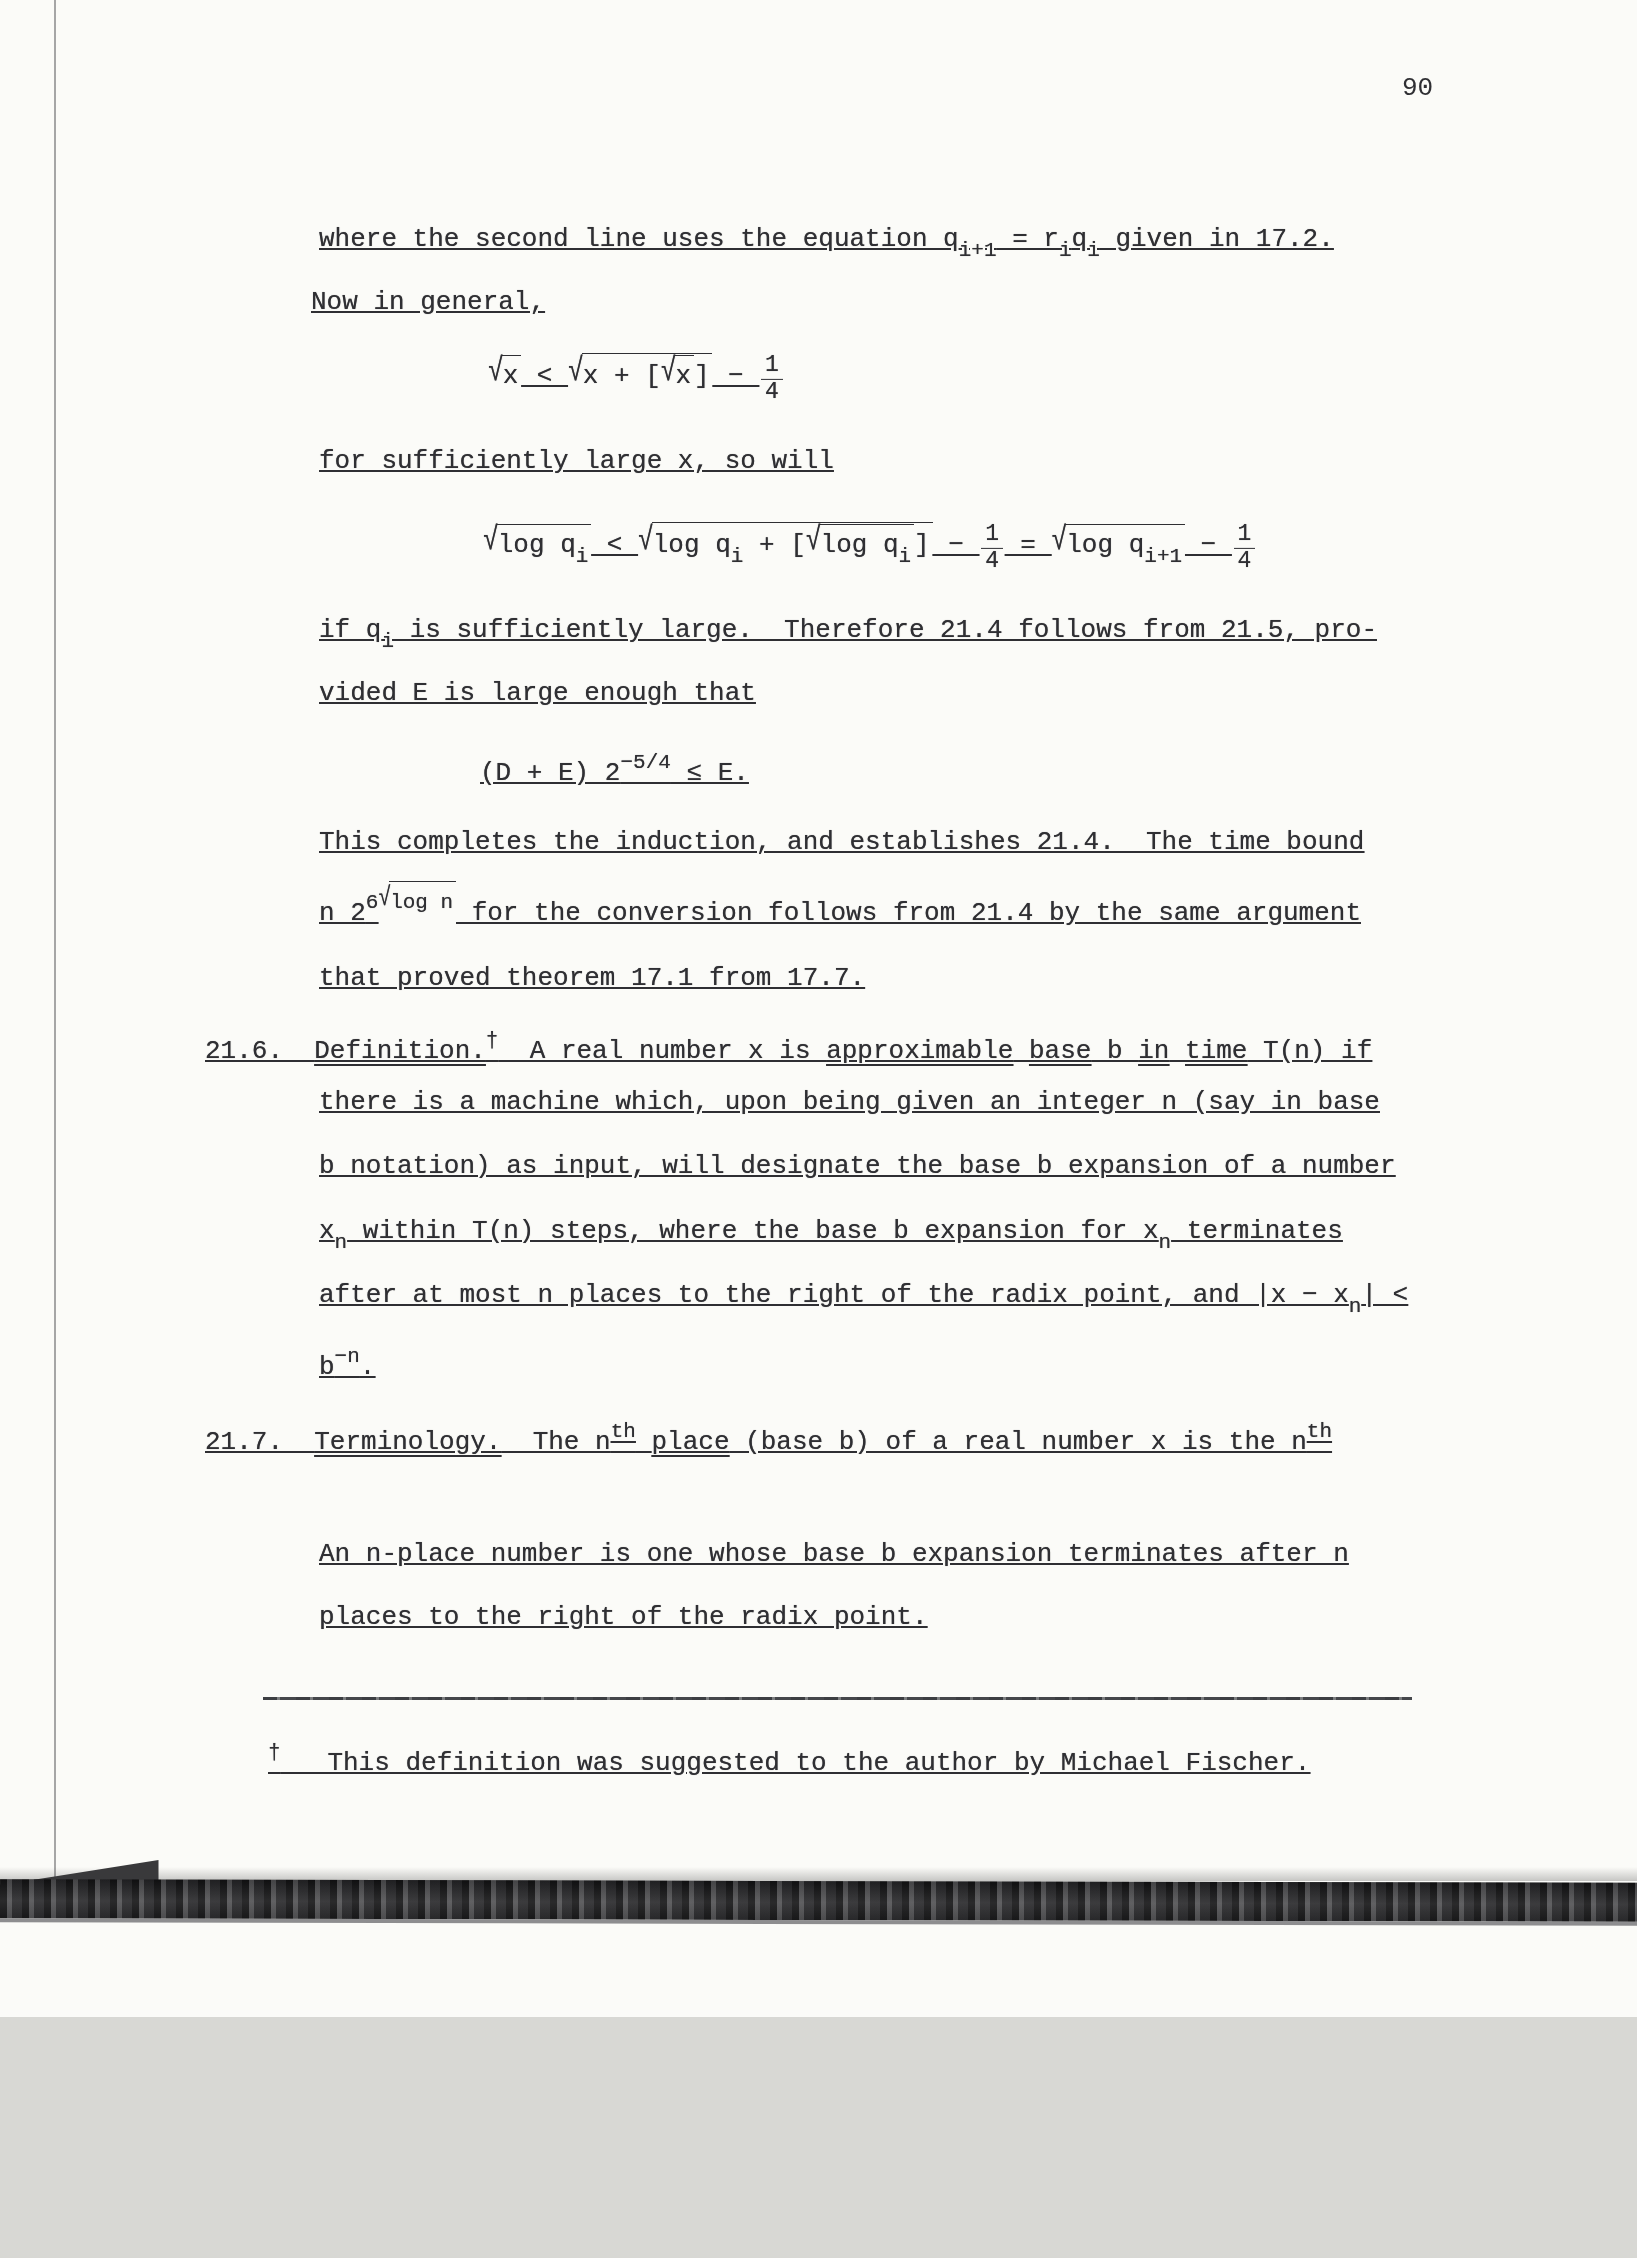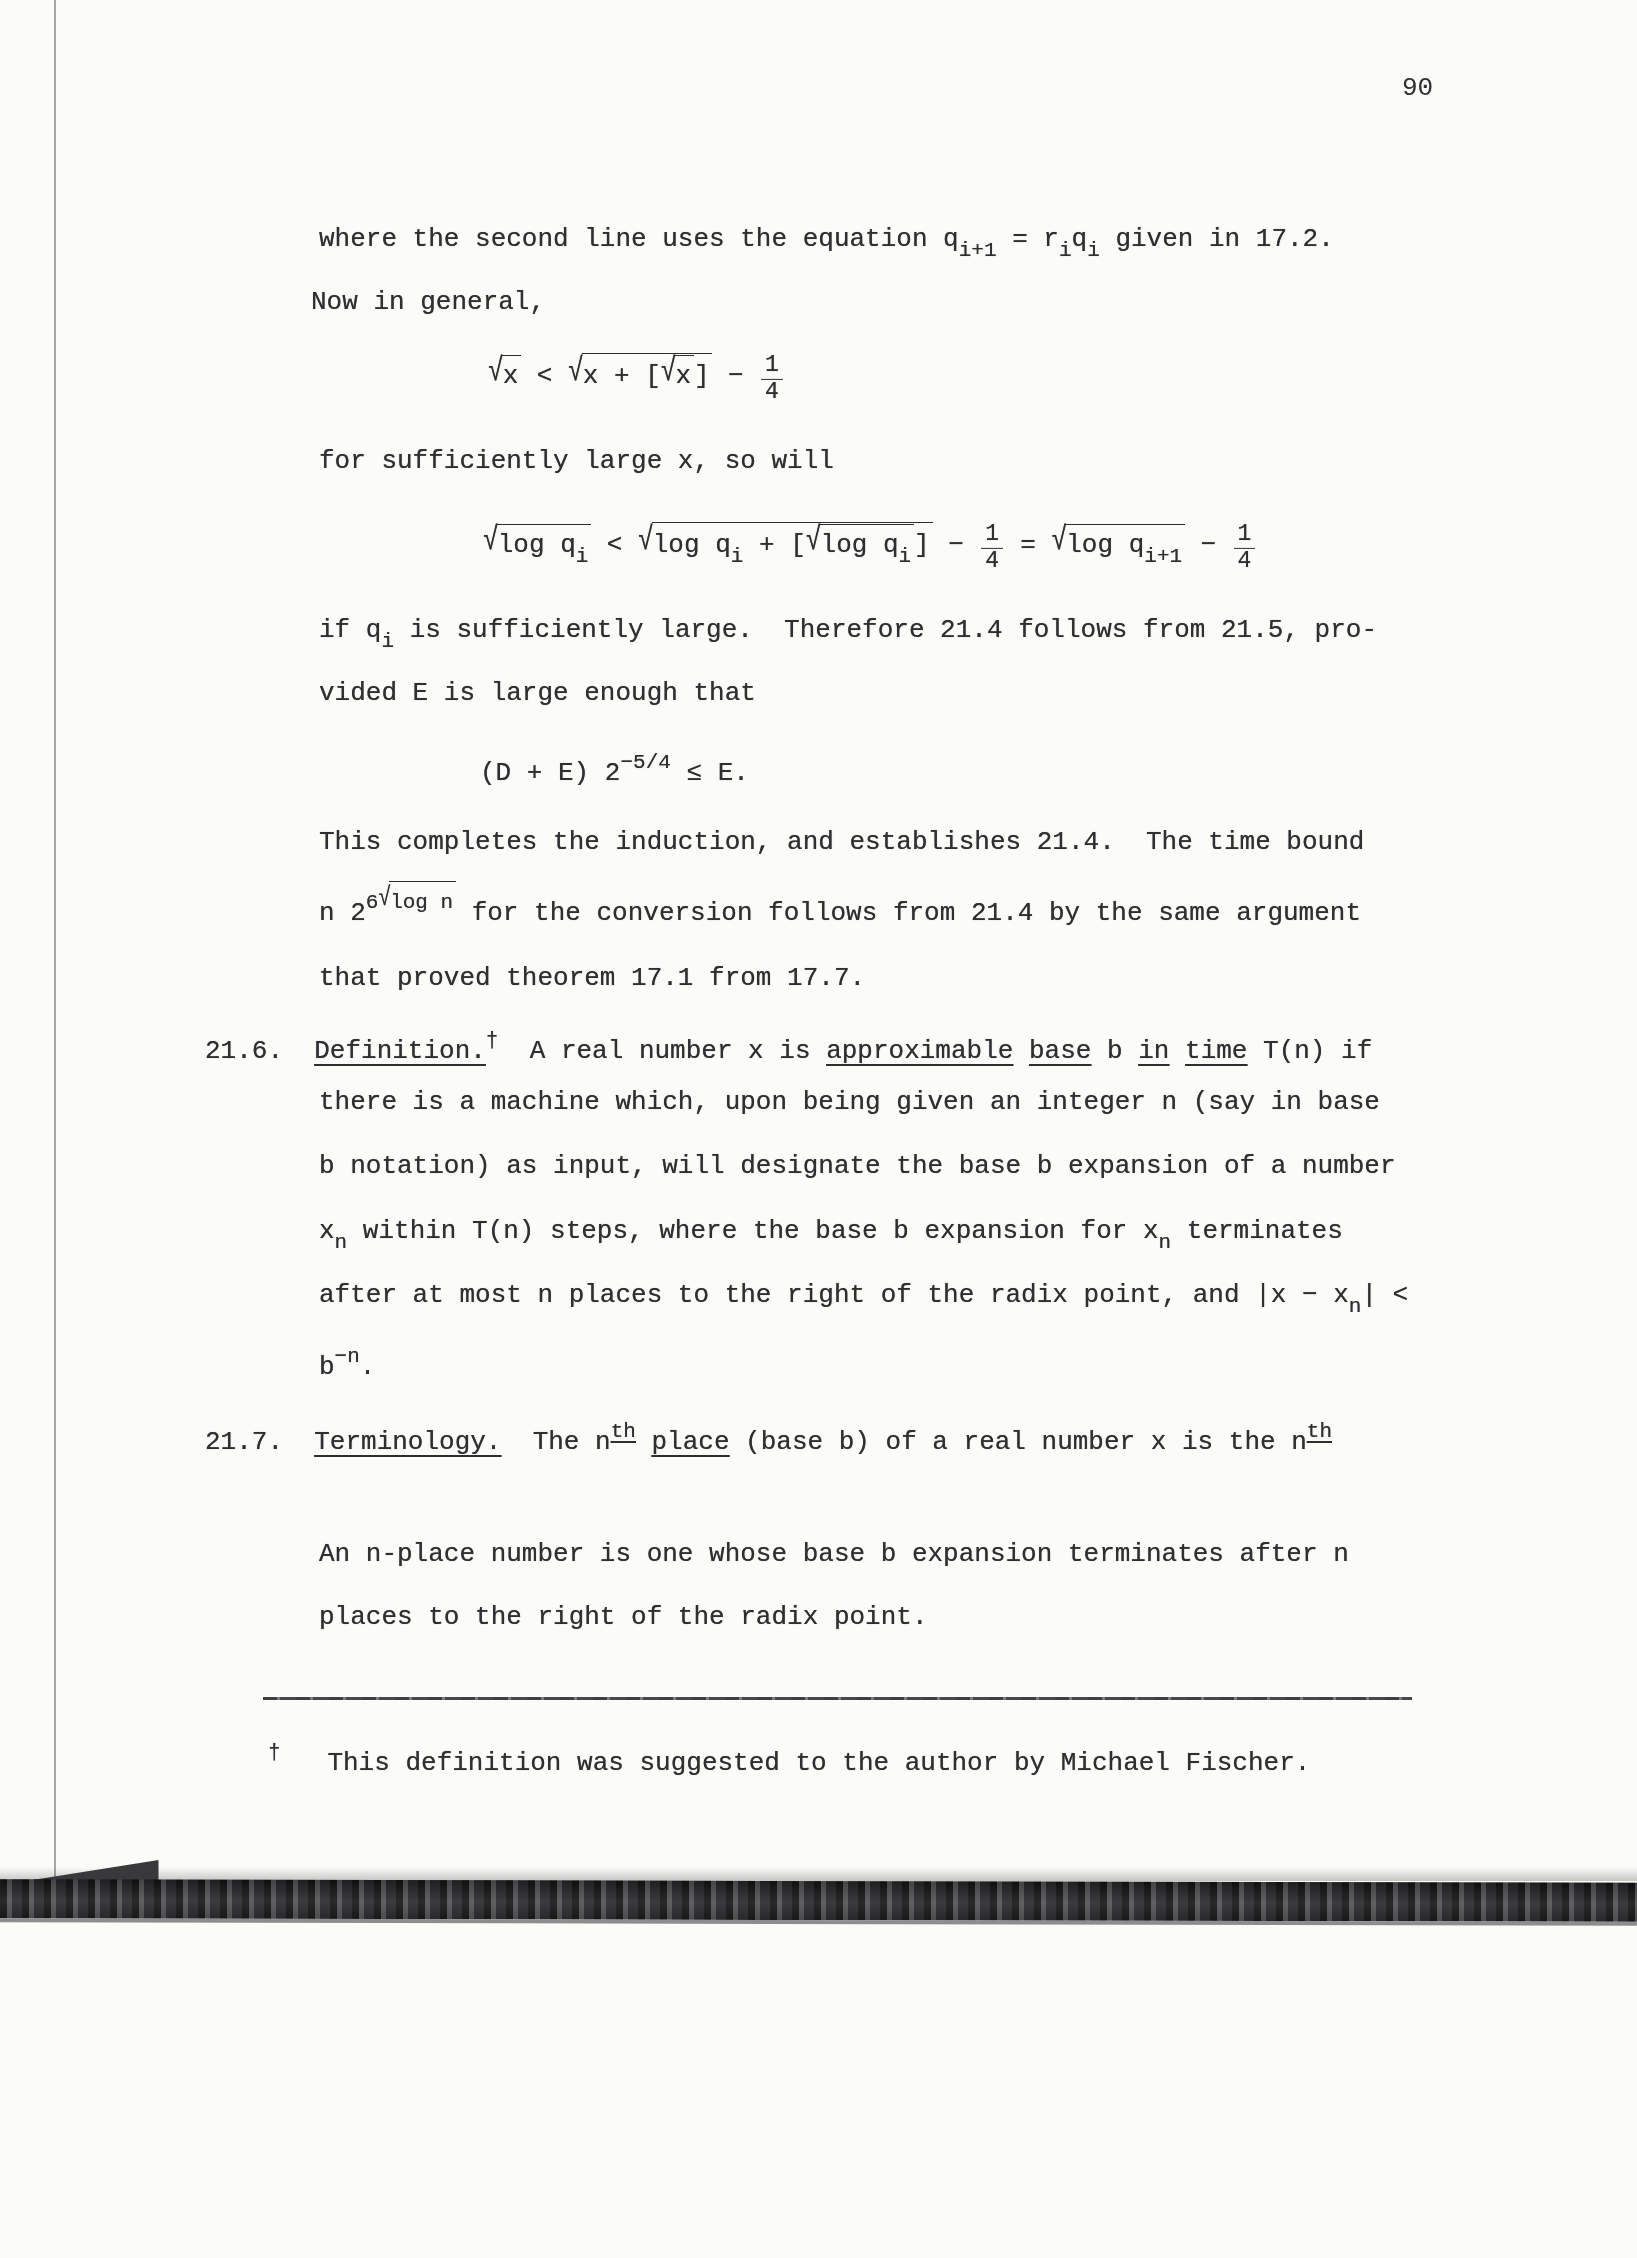--- a/index.html
+++ b/index.html
@@ -1,29 +1,30 @@
 <!DOCTYPE html>
 <html><head>
 <meta charset="utf-8">
 <style>
   html,body{margin:0;padding:0;background:#d8d8d4;}
   .page{
     position:relative;
-    width:1638px;height:2258px;
+    width:1638px;height:2017px;
     background:#fbfbf8;
     font-family:"Liberation Mono","DejaVu Sans Mono",monospace;
     color:#2f2f33;
     overflow:hidden;
   }
   .ln{
     position:absolute;
     font-size:26px;
     line-height:39px;
     white-space:pre;
     text-shadow:0 0 0.7px rgba(45,45,48,.75);
+    text-decoration:underline;
   }
   .pageno{position:absolute;top:73px;left:1402px;font-size:26px;}
   .sub{font-size:21px;vertical-align:-9.7px;}
   .sup{font-size:21px;vertical-align:11.6px;margin-top:24px;}
   .u{text-decoration:underline;text-underline-offset:5.8px;text-decoration-thickness:1.9px;text-align:right;}
   .sup.u{text-underline-offset:3.9px;}
   .sqrt{white-space:nowrap;}
   .sqrt .sign{display:inline-block;transform:scaleY(1.25);transform-origin:bottom;margin-right:-1.9px;}
   .sqrt .vinc{display:inline-block;border-top:1.9px solid #2f2f33;padding:1px 2.9px 0 1px;}
   .frac{

